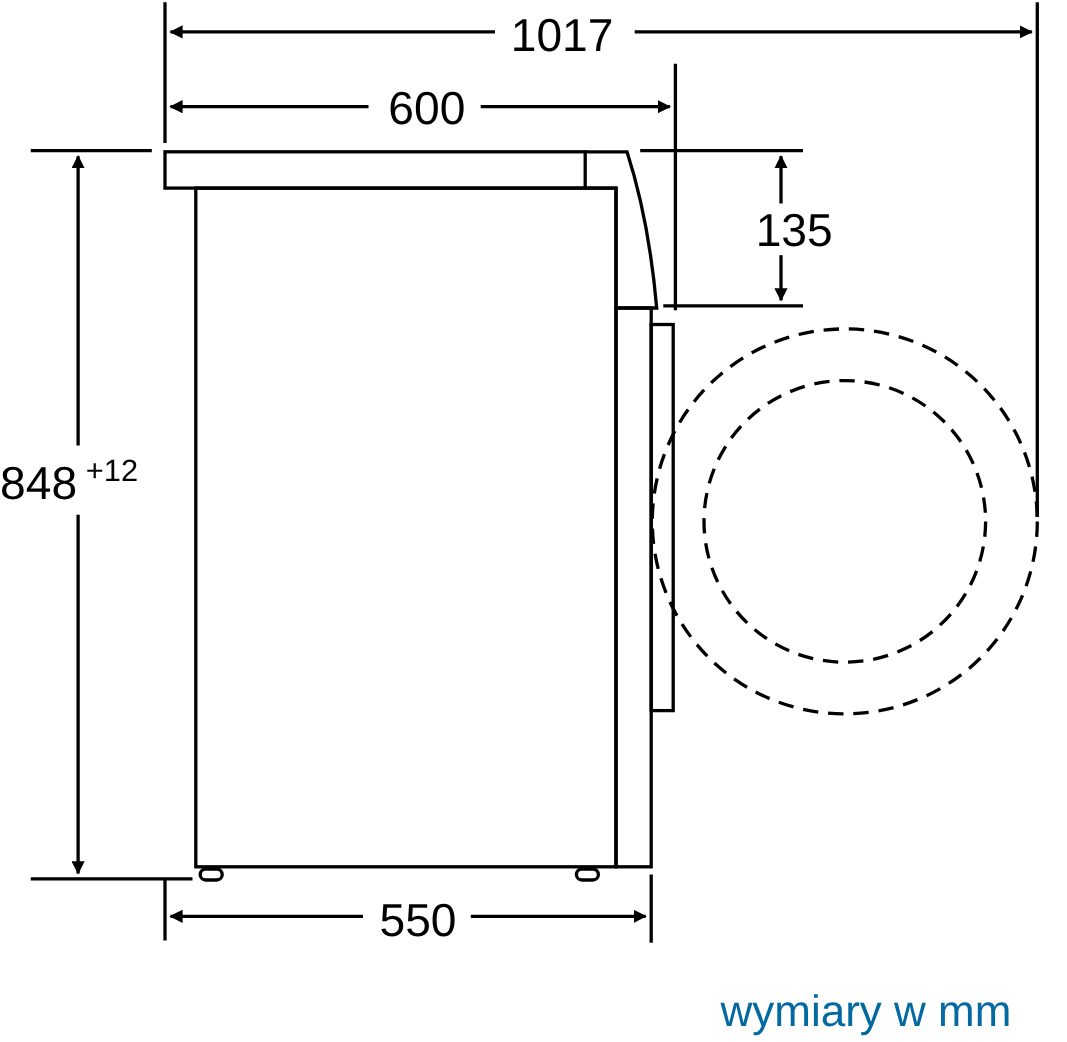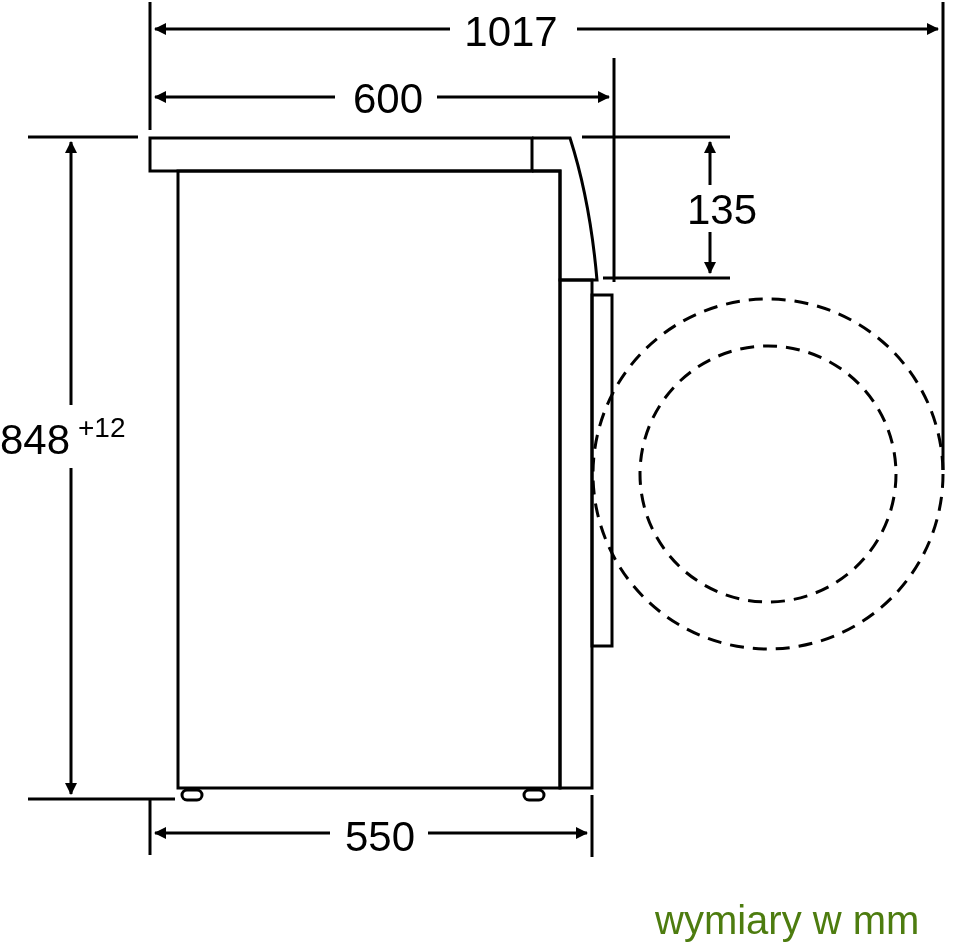--- a/index.html
+++ b/index.html
@@ -1,21 +1,21 @@
 <!DOCTYPE html>
 <html><head>
   <meta charset="utf-8">
   <style>
     html, body { margin: 0; padding: 0; background: #ffffff; }
     body { width: 970px; height: 947px; position: relative; overflow: hidden; }
     svg { position: absolute; left: 0; top: 0; }
     .dim { font-family: "Liberation Sans", sans-serif; fill: #000; }
     .label-units {
       position: absolute; left: 655px; top: 898px;
-      font-family: "Liberation Sans", sans-serif; font-size: 40px; color: #4d7c0f;
+      font-family: "Liberation Sans", sans-serif; font-size: 40px; color: #0369a1;
       white-space: nowrap;
     }
   </style>
 </head>
 <body>
 
 <svg width="970" height="947" viewBox="0 0 970 947">
   <defs>
     <marker id="arr" markerWidth="12" markerHeight="12" refX="11" refY="6" orient="auto" markerUnits="userSpaceOnUse">
       <path d="M0,0 L12,6 L0,12 Z" fill="#000"></path>

